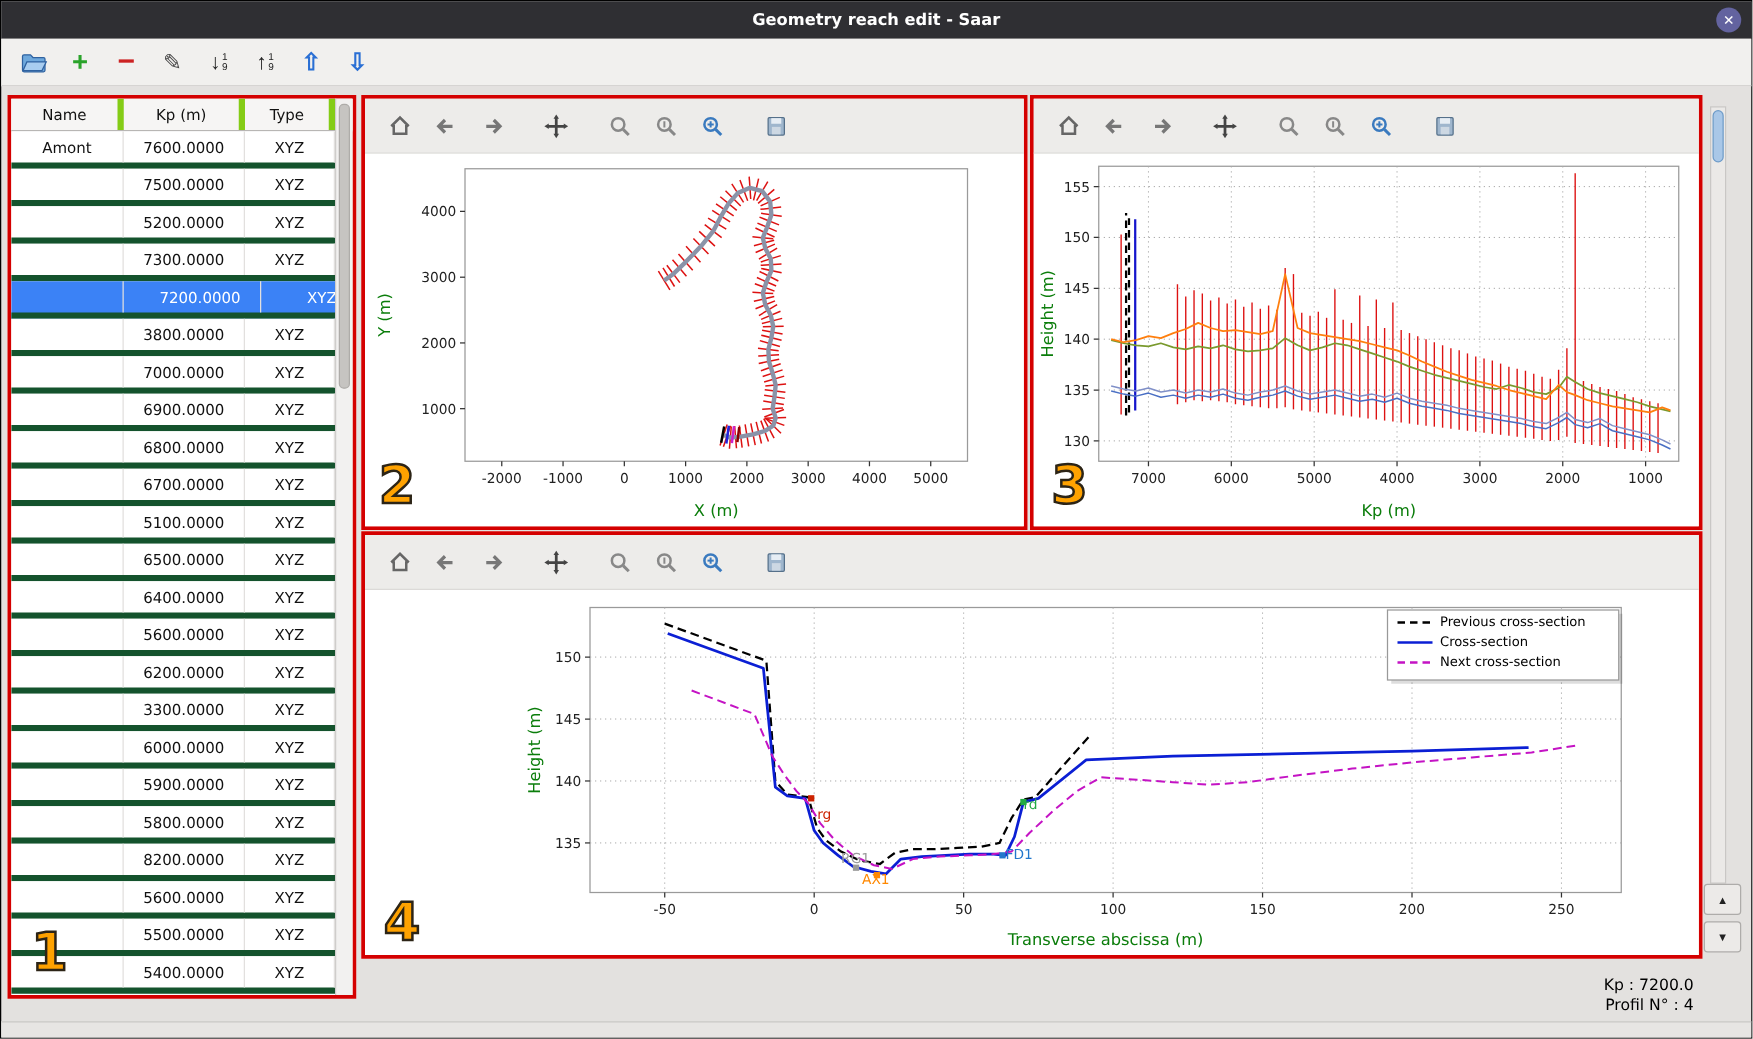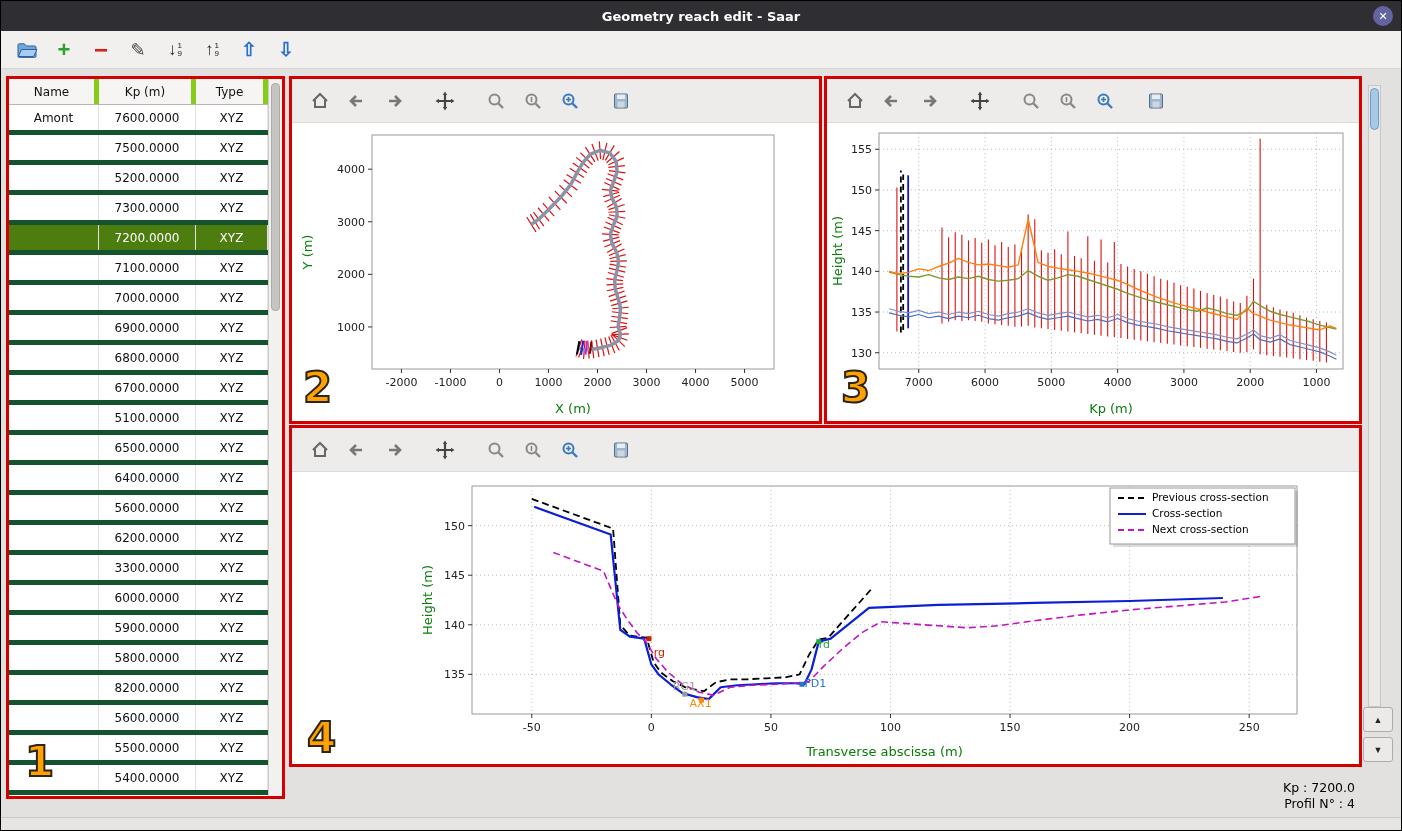--- a/index.html
+++ b/index.html
@@ -33,21 +33,21 @@
   
   .tbl-header { display:grid; grid-template-columns:90px 97px 72px; height:26px; background:#f6f5f4;
     border-bottom:1px solid #b8b6b4; }
   .th { display:flex; align-items:center; justify-content:center; font-size:12px; font-weight:normal;
     border-right:5px solid #84cc16; color:#111; }
   .tbl-body { position:absolute; top:26px; left:0; right:14px; bottom:0; overflow:hidden; }
   .tr { display:grid; grid-template-columns:90px 97px 72px; height:30px; background:#fff;
     border-bottom:5px solid #14532d; }
   .td { display:flex; align-items:center; justify-content:center; font-size:12px; color:#111;
     border-right:1px solid #e2e0de; }
-  .tr.sel { background:#4d7c0f; }
+  .tr.sel { background:#3b82f6;gap:13px; }
   .tr.sel .td { color:#fff; }
   .tbl-scrollbar { position:absolute; top:0; right:0; bottom:0; width:14px; background:#f2f1f0;
     border-left:1px solid #cfcdcb; }
   .tbl-thumb { position:absolute; top:4px; left:2px; width:9px; height:228px; background:#c6c4c1;
     border-radius:4px; border:1px solid #aeaca9; }
 
   
   .plot-toolbar { height:44px; background:#edecea; display:flex; align-items:center; gap:13px;
     padding-left:16px; border-bottom:1px solid #dcdad8; }
   .ptool-btn { background:transparent; border:none; width:24px; height:24px; display:flex;
@@ -152,21 +152,21 @@
           <div class="td">7300.0000</div>
           <div class="td">XYZ</div>
         </div>
         <div class="tr sel">
           <div class="td"></div>
           <div class="td">7200.0000</div>
           <div class="td">XYZ</div>
         </div>
         <div class="tr">
           <div class="td"></div>
-          <div class="td">7100.0000</div>
+          <div class="td">3800.0000</div>
           <div class="td">XYZ</div>
         </div>
         <div class="tr">
           <div class="td"></div>
           <div class="td">7000.0000</div>
           <div class="td">XYZ</div>
         </div>
         <div class="tr">
           <div class="td"></div>
           <div class="td">6900.0000</div>

